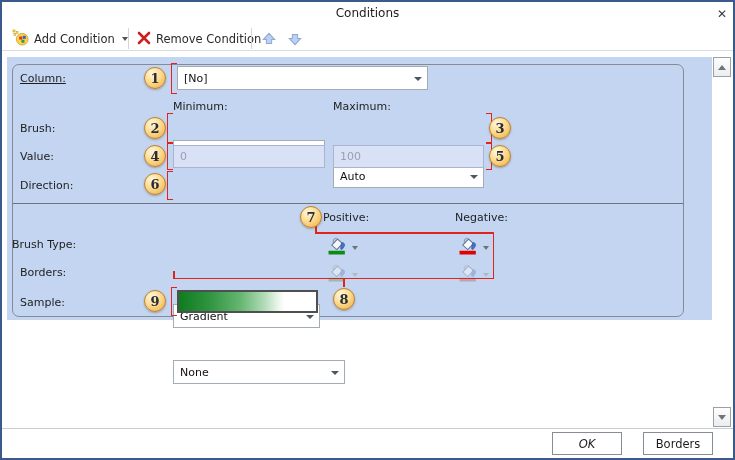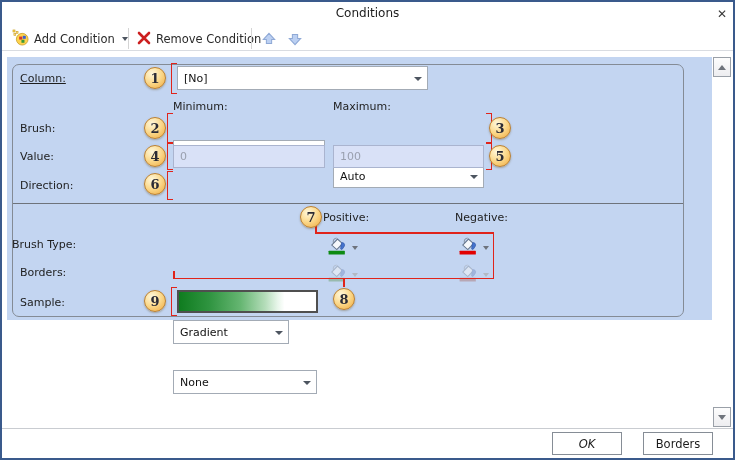--- a/index.html
+++ b/index.html
@@ -145,26 +145,26 @@
   </div>
 
   <div class="abs input-dis" style="left:173px;top:145px;width:152px;">
     <span>0</span>
   </div>
   <div class="abs input-dis" style="left:333px;top:145px;width:151px;">
     <span>100</span>
   </div>
 
 
-  <div class="abs combo" style="left:173px;top:232px;width:116px;margin-top:16px;">
+  <div class="abs combo" style="left:173px;top:232px;width:147px;">
     <span>Gradient</span>
     <span class="arr"></span>
   </div>
 
-  <div class="abs combo" style="left:173px;top:258px;width:144px;">
+  <div class="abs combo" style="left:173px;top:264px;width:172px;">
     <span>None</span>
     <span class="arr"></span>
   </div>
 
   <div class="abs bucket" style="left:324px;top:232px;">
     <svg width="21" height="21" viewBox="0 0 20 20">
       <path d="M6.2 8.6 Q5 4.6 9.2 3.8" stroke="#8a97a8" stroke-width="1" fill="none"></path>
       <path d="M4.5 10.5 L10 4.8 L14.8 9.2 L9.3 14.8 Z" fill="#f6f8fb" stroke="#66768e" stroke-width="1"></path>
       <path d="M14 8.2 q3.4 0.2 2.6 3.2 l-1.6 2.6 q-1.1 1.4 -2 0.3 l0.3 -3.4 Z" fill="#4472cc" stroke="#2d54a8" stroke-width="0.6"></path>
       <rect x="1.5" y="16" width="15.5" height="3.6" rx="0.5" fill="#0d8a12"></rect>

